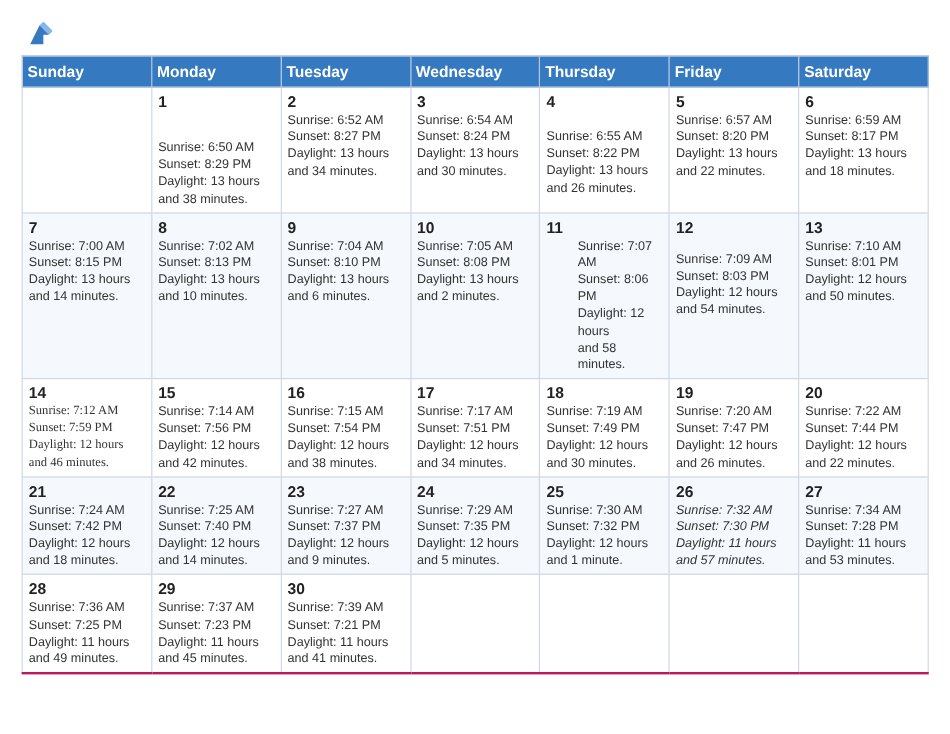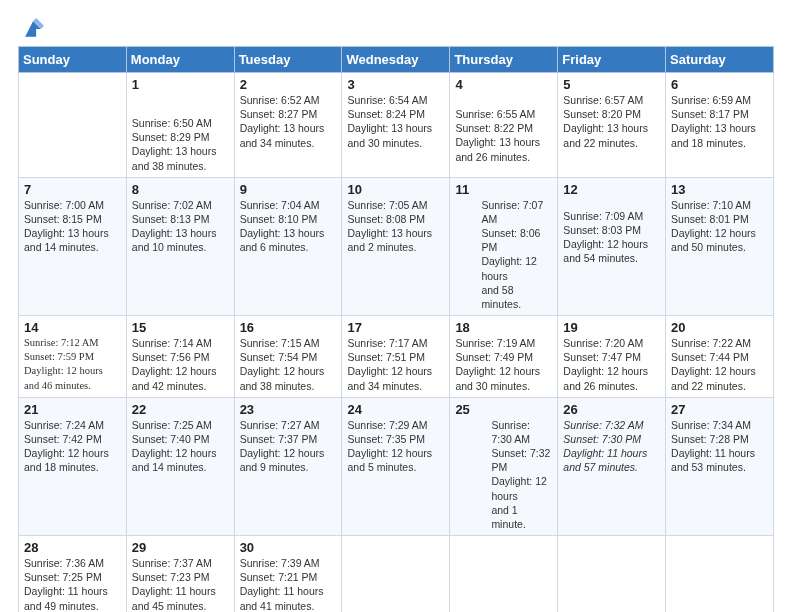--- a/index.html
+++ b/index.html
@@ -310,21 +310,21 @@
           </td>
           <td>
             <span class="day-num">24</span>
             <div class="cell-info" style="white-space: pre-line;">Sunrise: 7:29 AM
 Sunset: 7:35 PM
 Daylight: 12 hours
 and 5 minutes.</div>
           </td>
           <td>
             <span class="day-num">25</span>
-            <div class="cell-info" style="white-space: pre-line; margin-left: 36px;">Sunrise: 7:30 AM
+            <div class="cell-info" style="white-space: pre-line;">Sunrise: 7:30 AM
 Sunset: 7:32 PM
 Daylight: 12 hours
 and 1 minute.</div>
           </td>
           <td>
             <span class="day-num">26</span>
             <div class="cell-info" style="white-space: pre-line; font-style: italic;">Sunrise: 7:32 AM
 Sunset: 7:30 PM
 Daylight: 11 hours
 and 57 minutes.</div>

